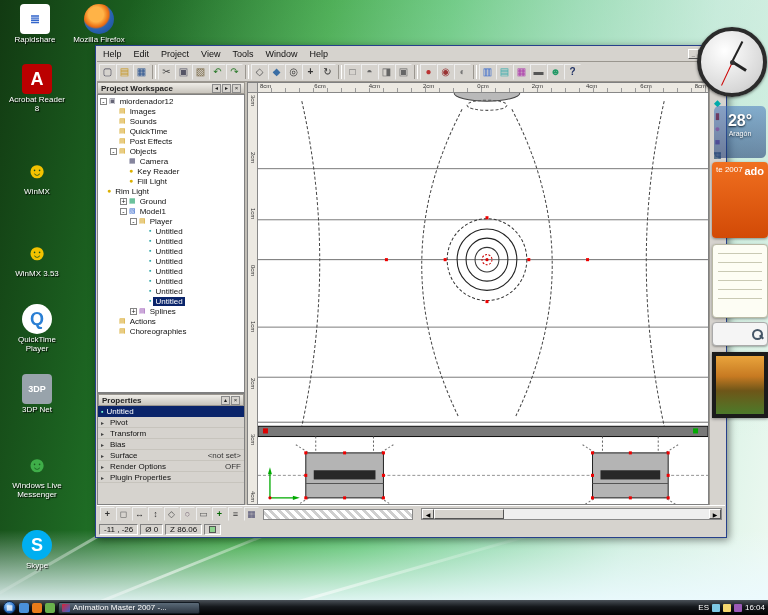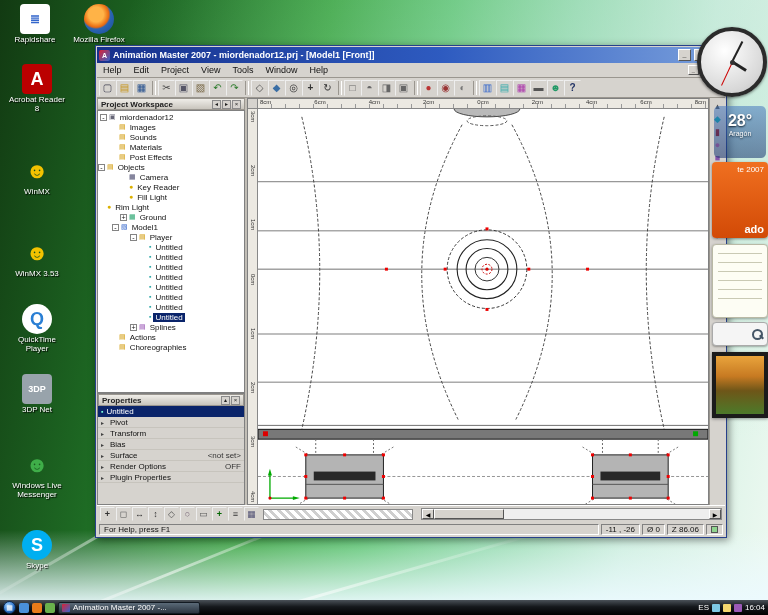--- a/index.html
+++ b/index.html
@@ -33,21 +33,21 @@
   .hand.h{width:3px;height:16px;margin-left:-1.5px;transform:rotate(122deg)}
   .hand.m{width:2px;height:23px;margin-left:-1px;transform:rotate(27deg)}
   .hand.s{width:1px;height:26px;background:#c00;transform:rotate(205deg)}
   .clock .pin{position:absolute;left:50%;top:50%;width:5px;height:5px;margin:-2.5px;border-radius:50%;background:#333}
   .weather{left:714px;top:106px;width:52px;height:52px;border-radius:5px;
     background:linear-gradient(180deg,rgba(70,120,190,.55),rgba(20,50,110,.55));
     color:#fff;text-align:center;padding-top:6px;text-shadow:0 1px 2px #123}
   .weather .t{font-size:16px;font-weight:bold;line-height:18px}
   .weather .l{font-size:7px}
   .cal{left:712px;top:162px;width:56px;height:76px;border-radius:4px;background:linear-gradient(180deg,#f07020,#d24a06);
-    color:#fff;padding:3px 4px;display:flex;flex-direction:column;justify-content:space-between;box-shadow:0 1px 3px rgba(0,0,0,.4)}
+    color:#fff;padding:3px 4px;display:flex;flex-direction:row;justify-content:space-between;box-shadow:0 1px 3px rgba(0,0,0,.4)}
   .cal .top{font-size:8px;text-align:right}
   .cal .bot{font-size:11px;font-weight:bold;text-align:right}
   .notes{left:712px;top:244px;width:56px;height:74px;border-radius:4px;background:#fdfdf4;border:1px solid #b9b9a5;padding:8px 5px;box-shadow:0 1px 3px rgba(0,0,0,.35)}
   .notes i{display:block;height:1px;background:#c9c9b4;margin-bottom:8px}
   .searchg{left:712px;top:322px;width:56px;height:24px;border-radius:4px;background:#f5f5f5;border:1px solid #aaa;
     display:flex;align-items:center;justify-content:flex-end;padding:0 5px;box-shadow:0 1px 2px rgba(0,0,0,.3)}
   .mag{position:relative;width:10px;height:10px}
   .mag::before{content:"";position:absolute;left:0;top:0;width:7px;height:7px;border:2px solid #456;border-radius:50%}
   .mag::after{content:"";position:absolute;left:7px;top:7px;width:5px;height:2px;background:#456;transform:rotate(45deg)}
   .photo{left:712px;top:352px;width:56px;height:66px;background:#1b1b1b;padding:4px;box-shadow:0 1px 3px rgba(0,0,0,.4)}
@@ -178,27 +178,20 @@
 <div class="dicon" style="left:8px;top:450px">
   <div class="art" style="color:#3fae49;font-size:22px">☻</div>
   <div class="cap">Windows Live Messenger</div>
 </div>
 <div class="dicon" style="left:8px;top:530px">
   <div class="art" style="border-radius:50%;background:#00aff0;color:#fff">S</div>
   <div class="cap">Skype</div>
 </div>
 
 <div class="win">
-  <div class="titlebar">
-    <span class="appic">A</span>
-    <span class="title">Animation Master 2007 - miordenador12.prj - [Model1 [Front]]</span>
-    <span class="wbtn">_</span>
-    <span class="wbtn">□</span>
-    <span class="wbtn">×</span>
-  </div>
 
   <div class="menubar">
     <div style="display:contents">
       
     
         <span class="mitem">Help</span>
       
         <span class="mitem">Edit</span>
       
         <span class="mitem">Project</span>
@@ -366,30 +359,30 @@
           
             <div class="trow" style="padding-left:12px">
               <span class="eb hid"></span>
               <span class="tico" style="color:#d4a017">▤</span>
               <span class="lbl">Sounds</span>
             </div>
           
             <div class="trow" style="padding-left:12px">
               <span class="eb hid"></span>
               <span class="tico" style="color:#d4a017">▤</span>
-              <span class="lbl">Materials</span>
+              <span class="lbl">QuickTime</span>
             </div>
           
             <div class="trow" style="padding-left:12px">
               <span class="eb hid"></span>
               <span class="tico" style="color:#d4a017">▤</span>
               <span class="lbl">Post Effects</span>
             </div>
           
-            <div class="trow" style="">
+            <div class="trow" style="padding-left:12px">
               <span class="eb">-</span>
               <span class="tico" style="color:#d4a017">▤</span>
               <span class="lbl">Objects</span>
             </div>
           
             <div class="trow" style="padding-left:22px">
               <span class="eb hid"></span>
               <span class="tico" style="color:#557">▦</span>
               <span class="lbl">Camera</span>
             </div>
@@ -411,21 +404,21 @@
               <span class="tico" style="color:#dbb000">●</span>
               <span class="lbl">Rim Light</span>
             </div>
           
             <div class="trow" style="padding-left:22px">
               <span class="eb">+</span>
               <span class="tico" style="color:#3a7">▦</span>
               <span class="lbl">Ground</span>
             </div>
           
-            <div class="trow" style="padding-left:14px">
+            <div class="trow" style="padding-left:22px">
               <span class="eb">-</span>
               <span class="tico" style="color:#36c">▧</span>
               <span class="lbl">Model1</span>
             </div>
           
             <div class="trow" style="padding-left:32px">
               <span class="eb">-</span>
               <span class="tico" style="color:#d4a017">▤</span>
               <span class="lbl">Player</span>
             </div>
@@ -719,21 +712,20 @@
     <span class="checker"></span>
     <div class="hscroll">
       <span class="sbtn">◀</span>
       <span class="thumb"></span>
       <span style="flex:1"></span>
       <span class="sbtn">▶</span>
     </div>
   </div>
 
   <div class="statusbar">
-    <span class="scell grow">For Help, press F1</span>
     <div style="display:contents">
       
     
         <span class="scell">-11 , -26</span>
       
         <span class="scell">Ø 0</span>
       
         <span class="scell">Z 86.06</span>
       </div>
     <span class="scell">

